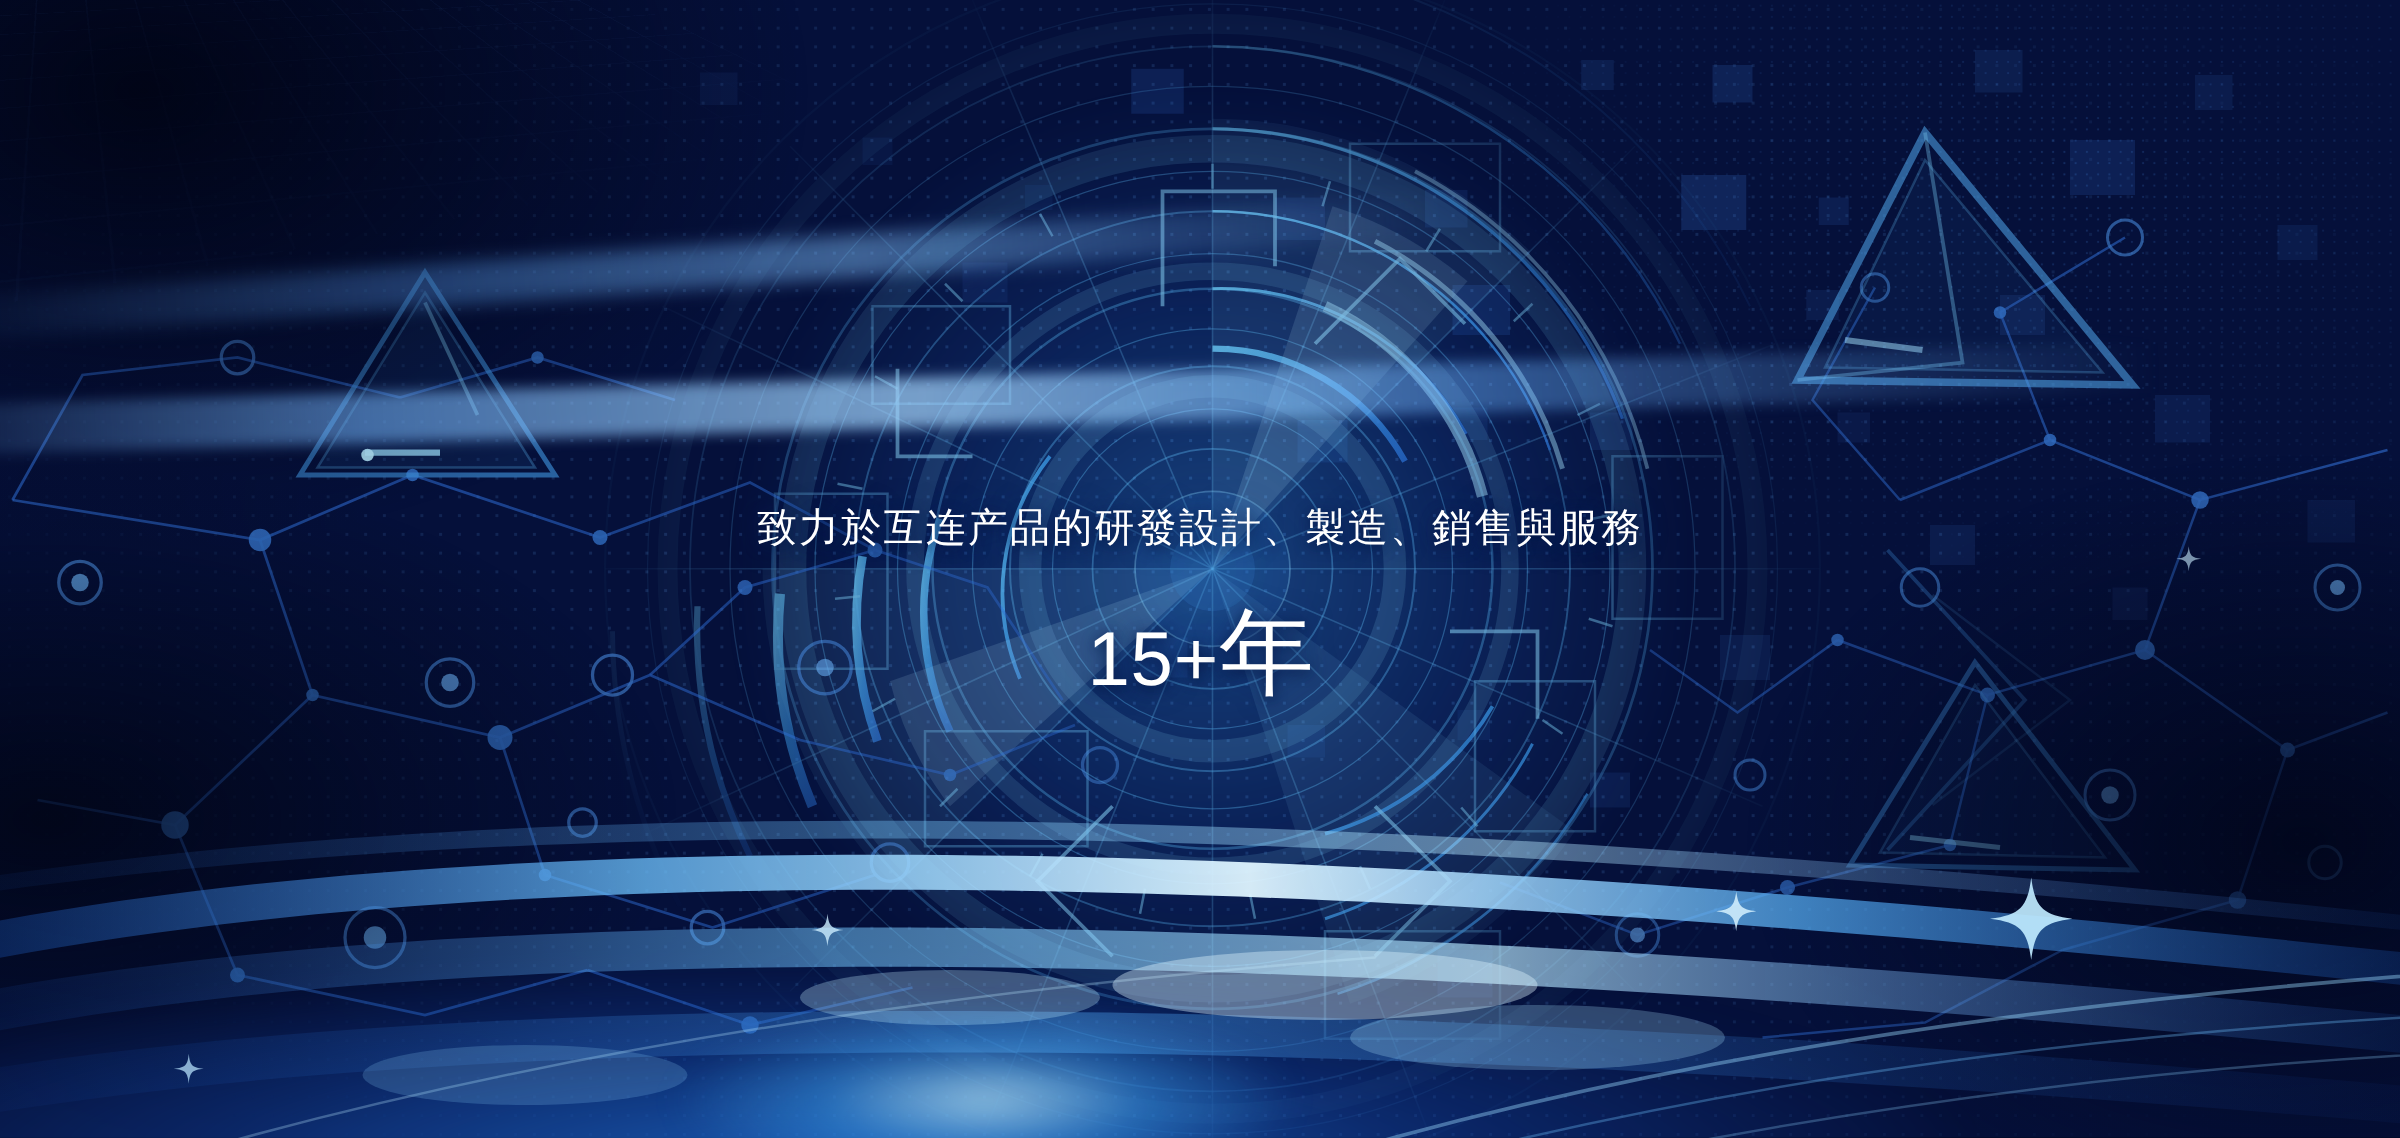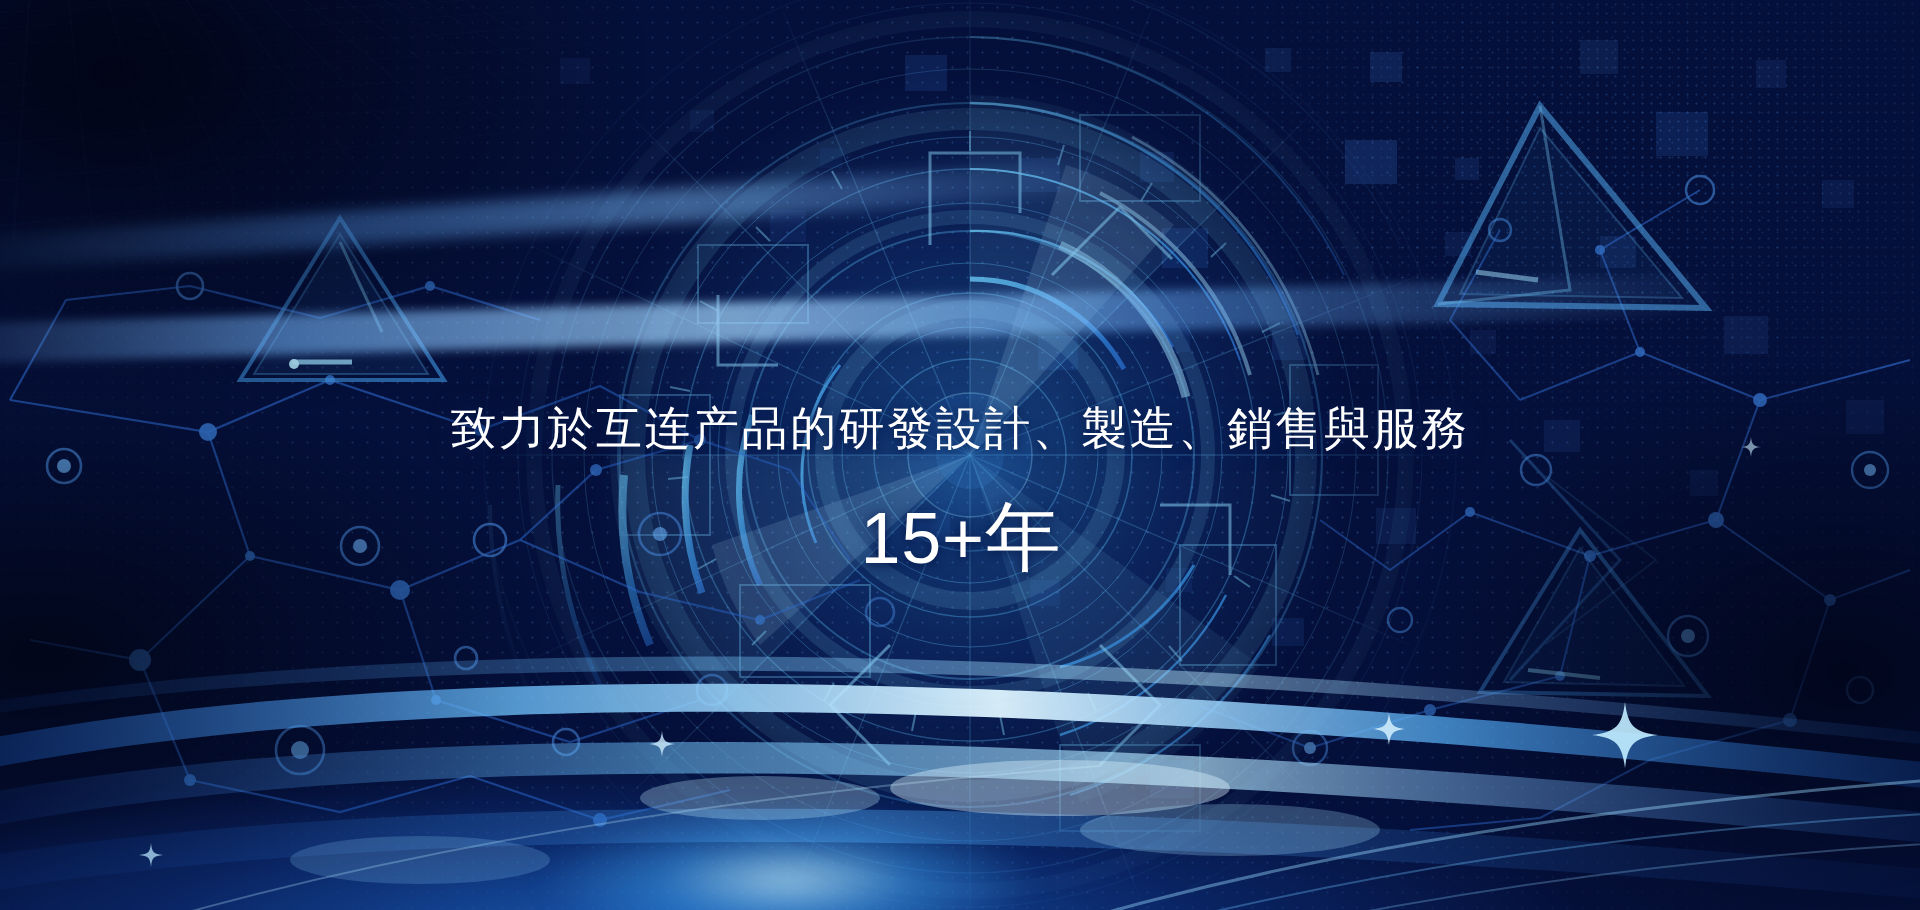--- a/index.html
+++ b/index.html
@@ -122,37 +122,37 @@
     text-align:center;
     z-index:30;
   }
   .line{
     color:#ffffff;
     letter-spacing:.055em;
     white-space:nowrap;
     text-shadow:0 0 22px rgba(10,38,100,.85), 0 2px 10px rgba(4,16,56,.75);
   }
   .line1{
-    font-size:46px;
+    font-size:32px;
     line-height:1;
     font-weight:400;
     font-family:Liberation Serif, serif;
   }
   .line2{
     margin-top:47px;
     font-size:50px;
     line-height:1;
     font-weight:400;
     display:flex;
     align-items:baseline;
     justify-content:center;
   }
   .l2-main{letter-spacing:.045em;}
   .l2-big{
-    font-size:72px;
+    font-size:61px;
     letter-spacing:.01em;
     margin-left:2px;
     text-align:center;
   }
   .l2-tail{
     font-size:76px;
     letter-spacing:.01em;
   }
 </style>
 </head>

